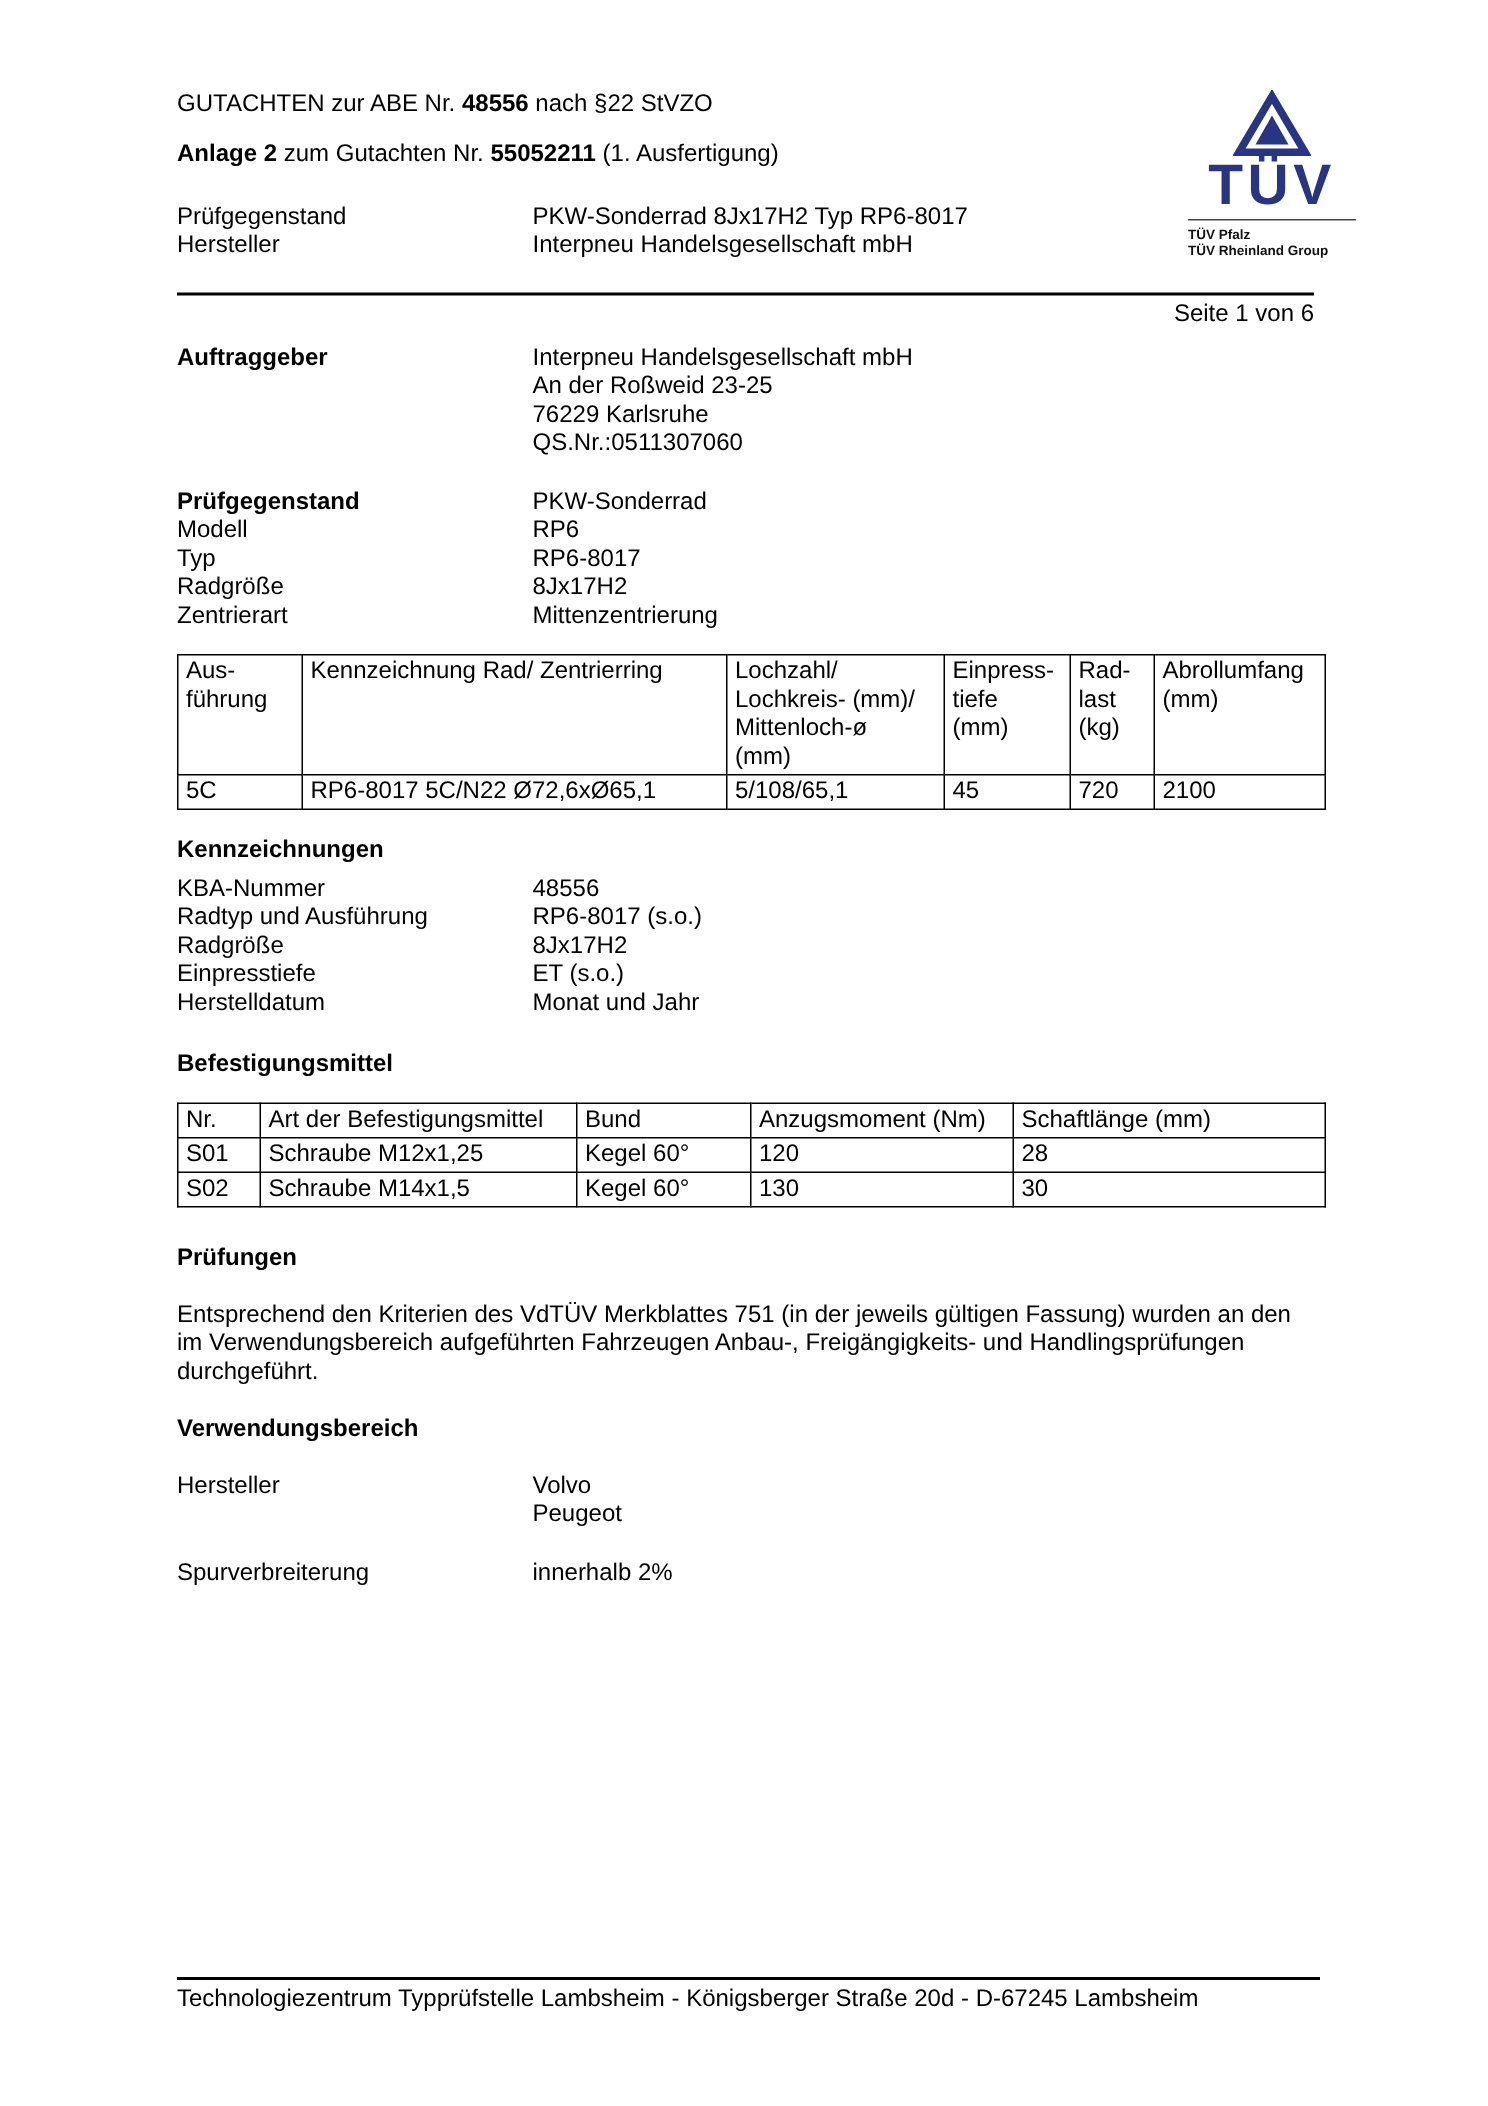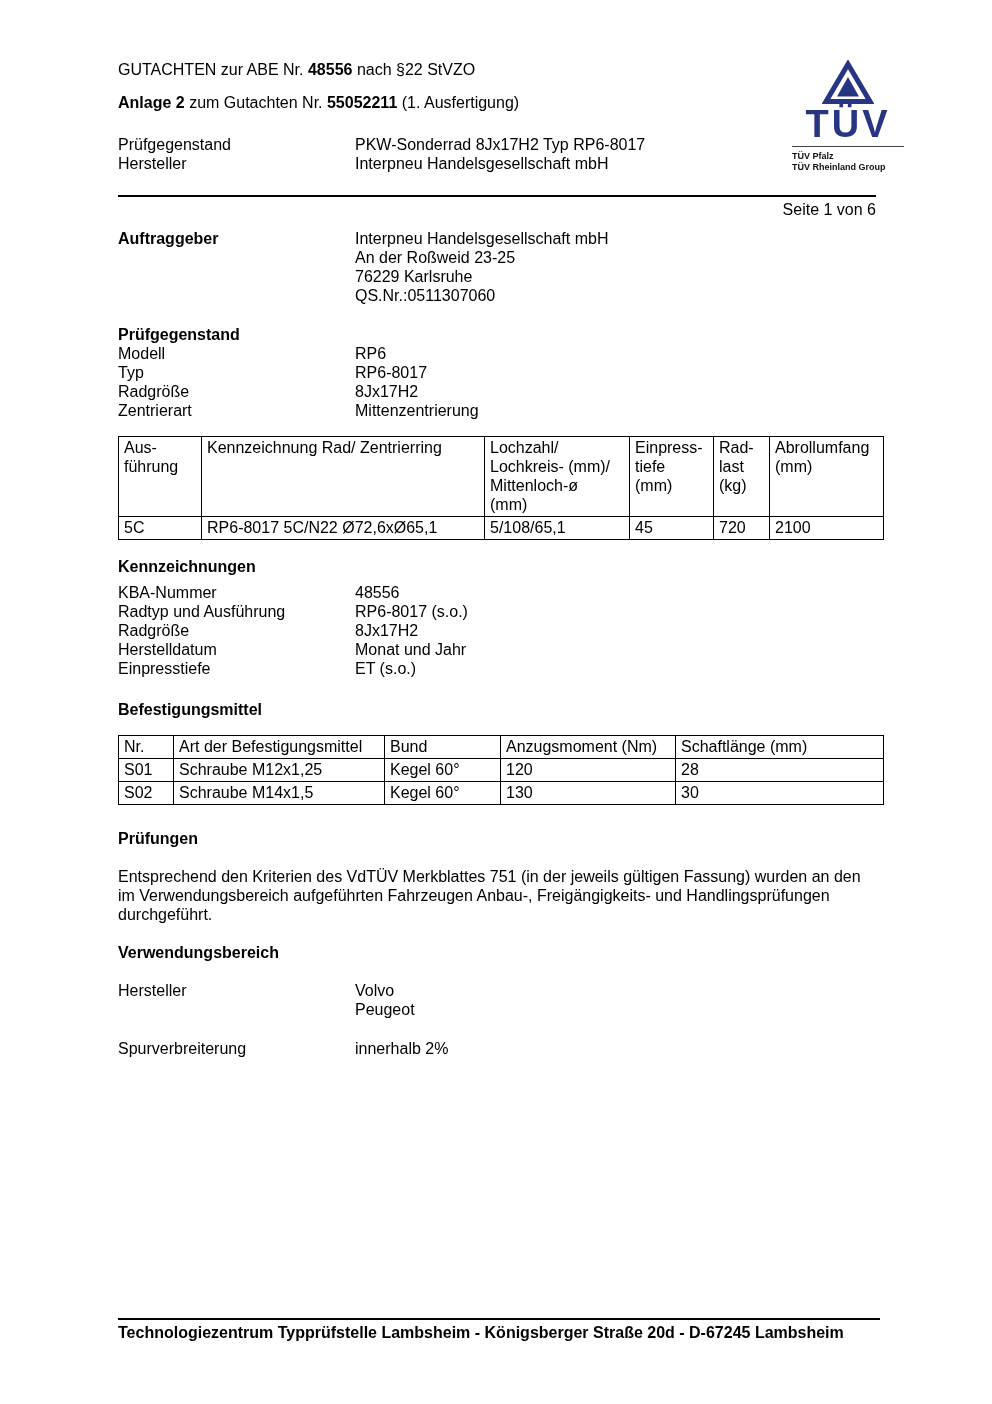--- a/index.html
+++ b/index.html
@@ -85,21 +85,20 @@
     line-height: 11px;
     color: #111;
   }
 
   
   .footer {
     position: absolute;
     left: 118px;
     right: 112px;
     top: 1318px;
-    font-weight: bold;
   }
   .footer-rule { border-top: 2px solid #000; }
   .footer-text { margin-top: 3px; line-height: 19px; }
 </style>
 </head>
 <body>
 
 <div class="content">
 
   <div class="line title-line"><span>GUTACHTEN zur ABE Nr. </span><b>48556</b><span> nach §22 StVZO</span></div>
@@ -124,20 +123,21 @@
       <div class="line">Interpneu Handelsgesellschaft mbH</div>
       <div class="line">An der Roßweid 23-25</div>
       <div class="line">76229 Karlsruhe</div>
       <div class="line">QS.Nr.:0511307060</div>
     </div>
   </div>
 
   <div class="pruefgegenstand-block">
     <div class="kv-row">
       <span class="kv-label bold">Prüfgegenstand</span>
+      <span class="kv-value">PKW-Sonderrad</span>
     </div>
     <div class="kv-row">
       <span class="kv-label">Modell</span>
       <span class="kv-value">RP6</span>
     </div>
     <div class="kv-row">
       <span class="kv-label">Typ</span>
       <span class="kv-value">RP6-8017</span>
     </div>
     <div class="kv-row">
@@ -196,26 +196,26 @@
     </div>
     <div class="kv-row">
       <span class="kv-label">Radtyp und Ausführung</span>
       <span class="kv-value">RP6-8017 (s.o.)</span>
     </div>
     <div class="kv-row">
       <span class="kv-label">Radgröße</span>
       <span class="kv-value">8Jx17H2</span>
     </div>
     <div class="kv-row">
+      <span class="kv-label">Einpresstiefe</span>
+      <span class="kv-value">ET (s.o.)</span>
+    </div>
+    <div class="kv-row">
       <span class="kv-label">Herstelldatum</span>
       <span class="kv-value">Monat und Jahr</span>
-    </div>
-    <div class="kv-row">
-      <span class="kv-label">Einpresstiefe</span>
-      <span class="kv-value">ET (s.o.)</span>
     </div>
   </div>
 
   <div class="section-title befestigungsmittel-title">Befestigungsmittel</div>
 
   <table class="fixings-table">
     <colgroup>
       <col style="width:55px">
         <col style="width:211px">
         <col style="width:116px">

